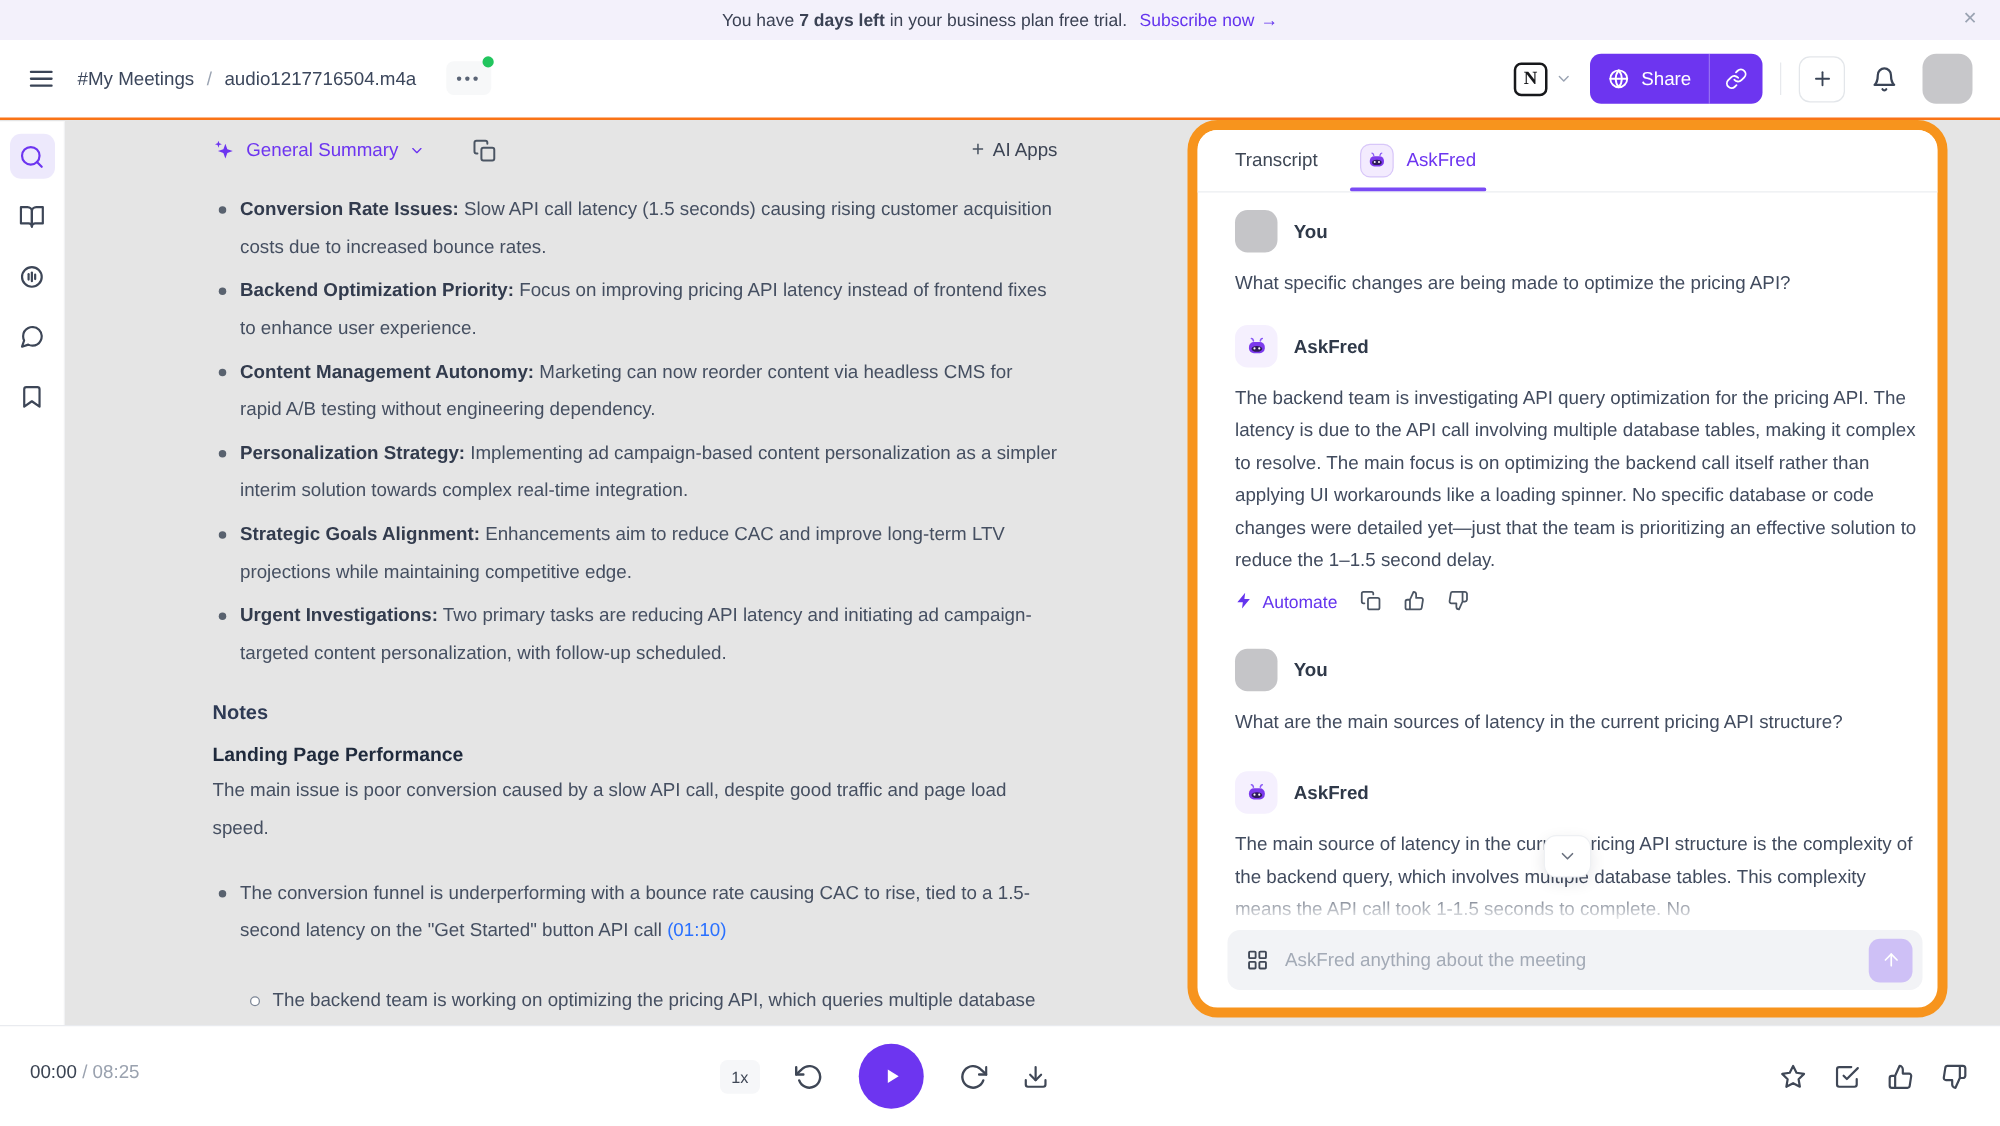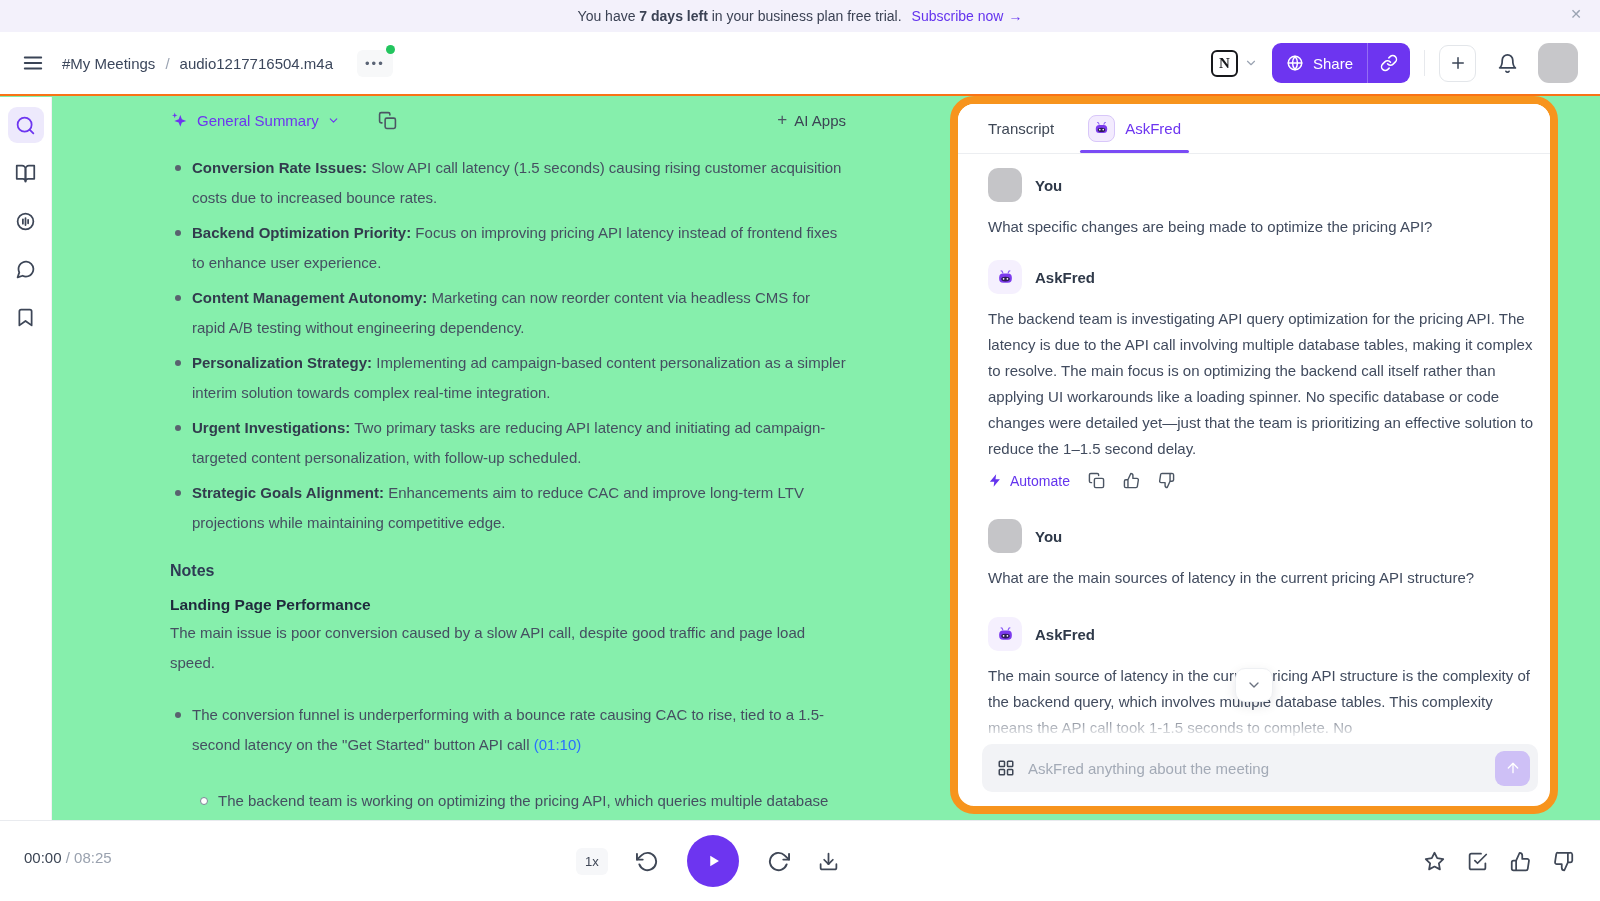--- a/index.html
+++ b/index.html
@@ -1,18 +1,18 @@
 <!DOCTYPE html>
 <html><head>
 <meta charset="utf-8">
 <title>Meeting Notes</title>
 <style>
   * { box-sizing: border-box; margin: 0; padding: 0; }
   html,body { background:#fff; font-family:"Liberation Sans", sans-serif; }
-  .screen { position:relative; width:1600px; height:901px; background:#86efac; overflow:hidden; }
+  .screen { position:relative; width:1600px; height:901px; background:#e5e5e5; overflow:hidden; }
 
   
   .banner { position:absolute; top:0; left:0; width:1600px; height:32px; background:#F3F1FB;
             display:flex; align-items:center; justify-content:center; font-size:14px; color:#3B4254; }
   .banner b { font-weight:700; }
   .banner .cta { color:#6434EE; margin-left:10px; font-weight:500; cursor:pointer; display:flex; align-items:flex-end; gap:5px; }
   .banner .close { position:absolute; right:18px; top:6px; color:#9AA3B2; cursor:pointer; }
 
   
   .hdr { position:absolute; top:32px; left:0; width:1600px; height:64px; background:#fff;
@@ -242,22 +242,22 @@
         <span class="plus">+</span>
         <span>AI Apps</span>
       </span>
     </div>
 
     <ul class="bullets">
       <li><span class="bt">Conversion Rate Issues:</span><span> Slow API call latency (1.5 seconds) causing rising customer acquisition costs due to increased bounce rates.</span></li>
       <li><span class="bt">Backend Optimization Priority:</span><span> Focus on improving pricing API latency instead of frontend fixes to enhance user experience.</span></li>
       <li><span class="bt">Content Management Autonomy:</span><span> Marketing can now reorder content via headless CMS for rapid A/B testing without engineering dependency.</span></li>
       <li><span class="bt">Personalization Strategy:</span><span> Implementing ad campaign-based content personalization as a simpler interim solution towards complex real-time integration.</span></li>
+      <li><span class="bt">Strategic Goals Alignment:</span><span> Enhancements aim to reduce CAC and improve long-term LTV projections while maintaining competitive edge.</span></li>
       <li><span class="bt">Urgent Investigations:</span><span> Two primary tasks are reducing API latency and initiating ad campaign-targeted content personalization, with follow-up scheduled.</span></li>
-      <li><span class="bt">Strategic Goals Alignment:</span><span> Enhancements aim to reduce CAC and improve long-term LTV projections while maintaining competitive edge.</span></li>
     </ul>
 
     <div class="notes-h">Notes</div>
     <div class="notes-sub">Landing Page Performance</div>
     <div class="para">The main issue is poor conversion caused by a slow API call, despite good traffic and page load speed.</div>
 
     <ul class="nlist">
       <li class="solid">
         <span>The conversion funnel is underperforming with a bounce rate causing CAC to rise, tied to a 1.5-second latency on the "Get Started" button API call </span><span class="tlink">(01:10)</span>
       </li>

